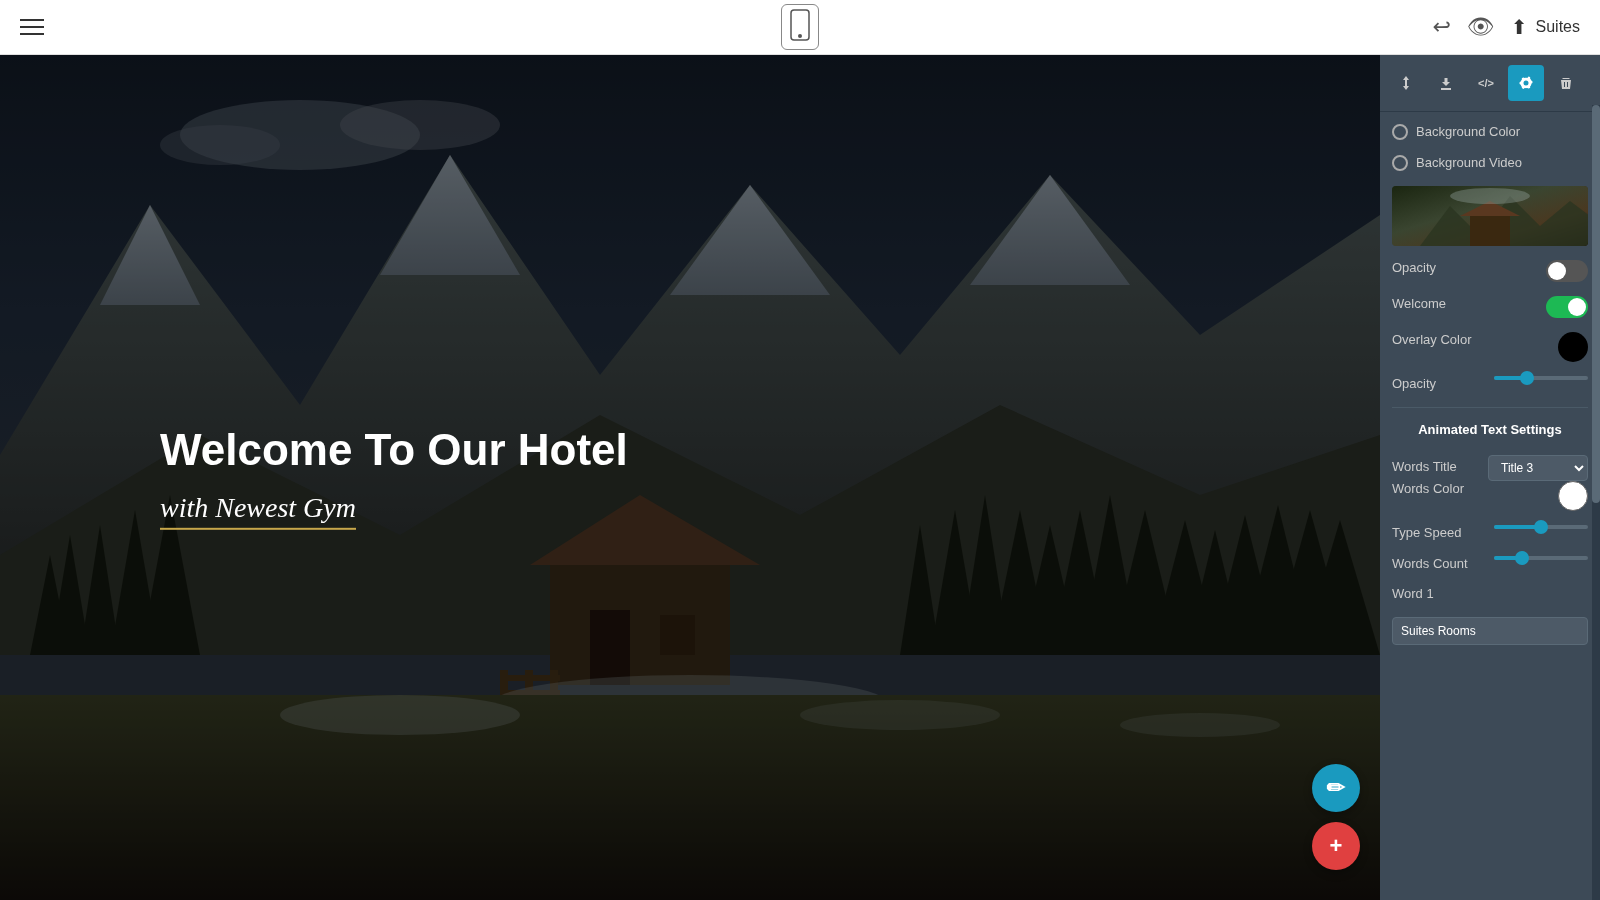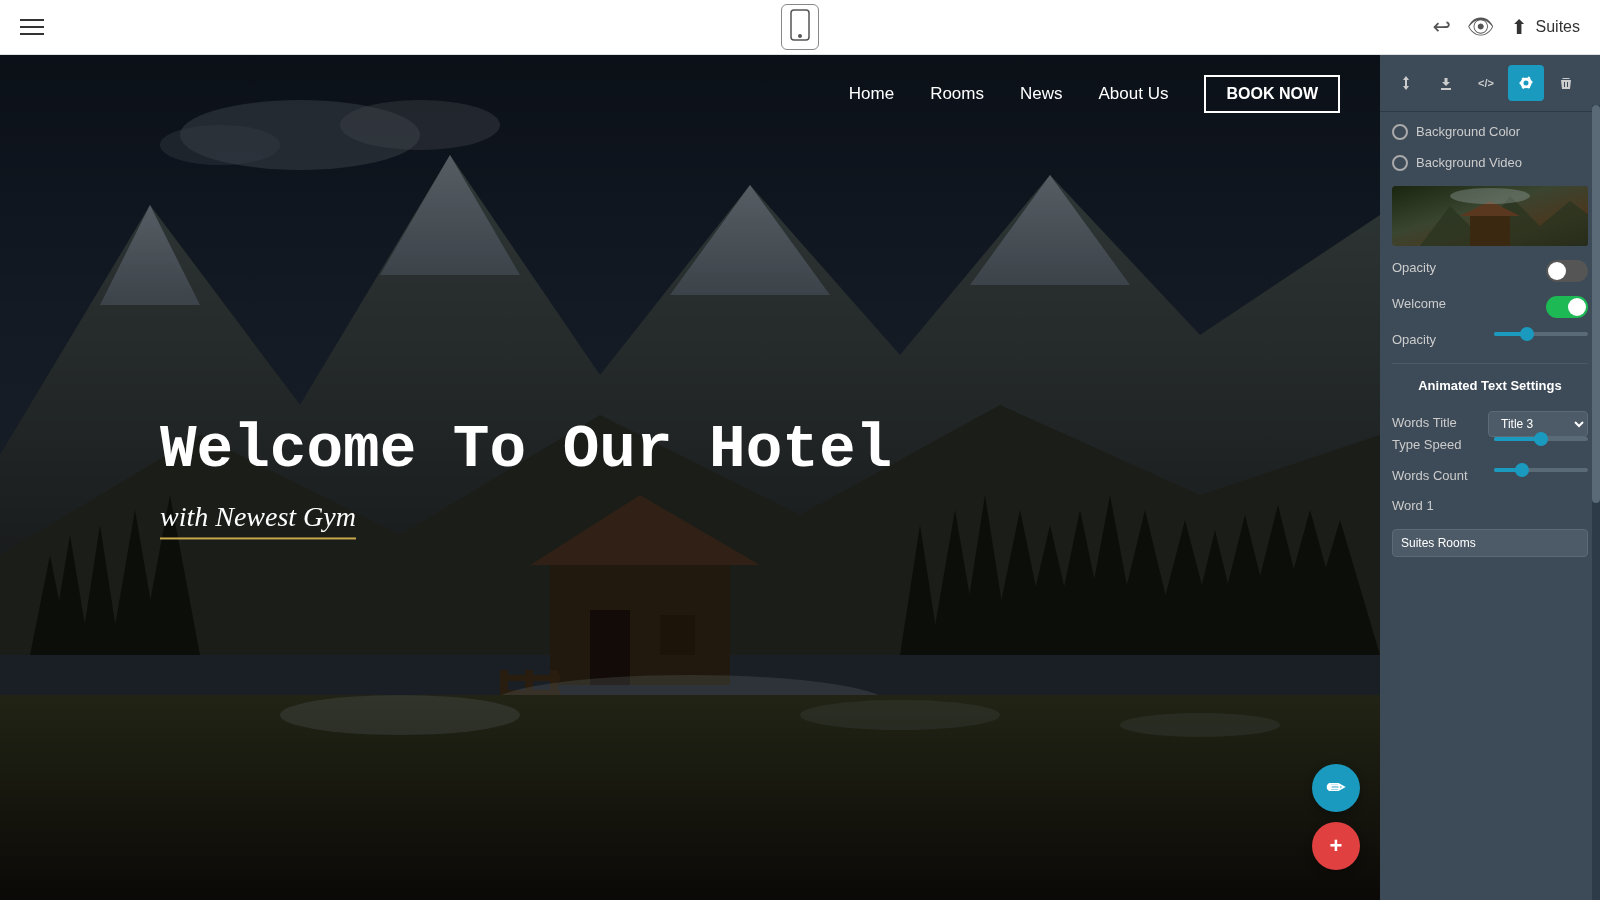--- a/index.html
+++ b/index.html
@@ -86,24 +86,24 @@
 
     
     .hero-content {
       position: absolute;
       top: 50%;
       left: 160px;
       transform: translateY(-50%);
       z-index: 10;
     }
     .hero-title {
-      font-size: 61px;
+      font-size: 44px;
       font-weight: 700;
       color: #fff;
-      font-family: Liberation Mono, monospace;
+      font-family: Liberation Sans, sans-serif;
       line-height: 1.1;
       margin-bottom: 18px;
     }
     .hero-subtitle {
       font-size: 28px;
       color: #fff;
       font-family: Georgia, serif;
       font-weight: 300;
       font-style: italic;
       border-bottom: 2px solid #c8a84b;
@@ -453,27 +453,20 @@
 
       <rect x="0" y="640" width="1380" height="205" fill="url(#groundGrad)"></rect>
 
       <ellipse cx="400" cy="660" rx="120" ry="20" fill="#b8c8c8" opacity="0.3"></ellipse>
       <ellipse cx="900" cy="660" rx="100" ry="15" fill="#b8c8c8" opacity="0.2"></ellipse>
       <ellipse cx="1200" cy="670" rx="80" ry="12" fill="#b8c8c8" opacity="0.2"></ellipse>
     </svg>
 
     <div class="dark-overlay"></div>
 
-    <div class="canvas-nav">
-      <a href="#">Home</a>
-      <a href="#">Rooms</a>
-      <a href="#">News</a>
-      <a href="#">About Us</a>
-      <a href="#" class="book-now">BOOK NOW</a>
-    </div>
 
     <div class="hero-content">
       <div class="hero-title">Welcome To Our Hotel</div>
       <div class="hero-subtitle">with Newest Gym</div>
     </div>
   </div>
 
   <div id="right-panel">
 
     <div class="panel-icons">
@@ -549,20 +542,24 @@
         <span class="setting-label">Welcome</span>
         <label class="toggle-wrap">
           <input type="checkbox" checked="" style="">
           <div class="toggle-slider on">
             <div class="toggle-knob"></div>
           </div>
         </label>
       </div>
 
       
+      <div class="setting-row">
+        <span class="setting-label">Overlay Color</span>
+        <div class="color-swatch" style="background:#000;"></div>
+      </div>
 
       
       <div class="setting-row">
         <span class="setting-label">Opacity</span>
         <div class="slider-wrap">
           <div class="slider-fill" style="width:35%;"></div>
           <div class="slider-thumb" style="left:35%;"></div>
         </div>
       </div>
 
@@ -576,20 +573,24 @@
         <span class="setting-label">Words Title</span>
         <select class="setting-select">
           <option>Title 1</option>
           <option>Title 2</option>
           <option selected="">Title 3</option>
           <option>Title 4</option>
         </select>
       </div>
 
       
+      <div class="setting-row">
+        <span class="setting-label">Words Color</span>
+        <div class="color-swatch" style="background:#fff; border:1px solid #666;"></div>
+      </div>
 
       
       <div class="setting-row">
         <span class="setting-label">Type Speed</span>
         <div class="slider-wrap">
           <div class="slider-fill" style="width:50%;"></div>
           <div class="slider-thumb" style="left:50%;"></div>
         </div>
       </div>
 

